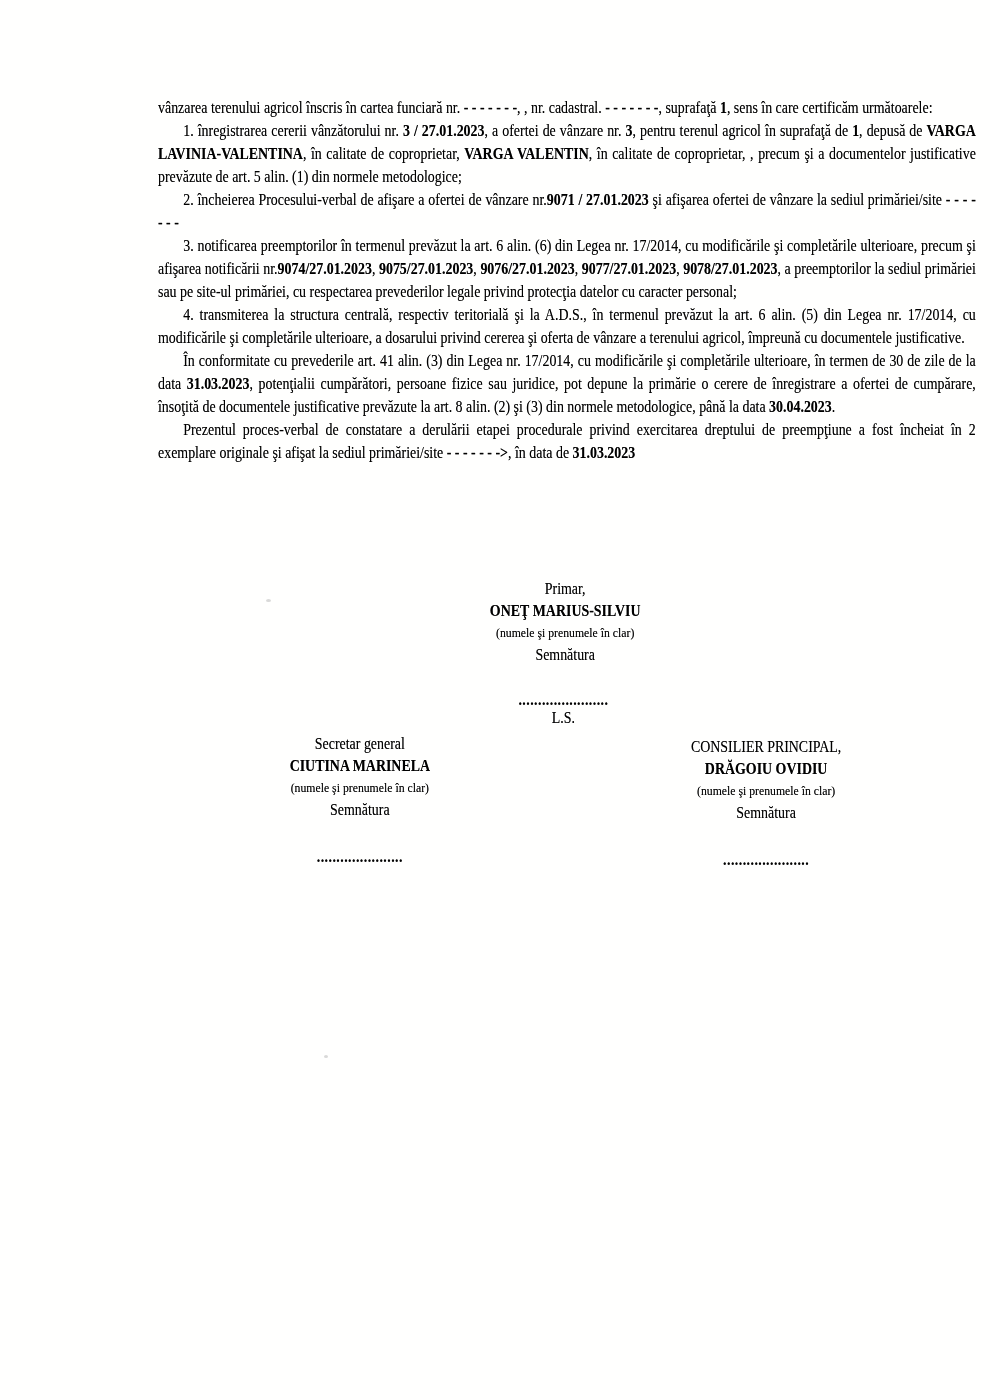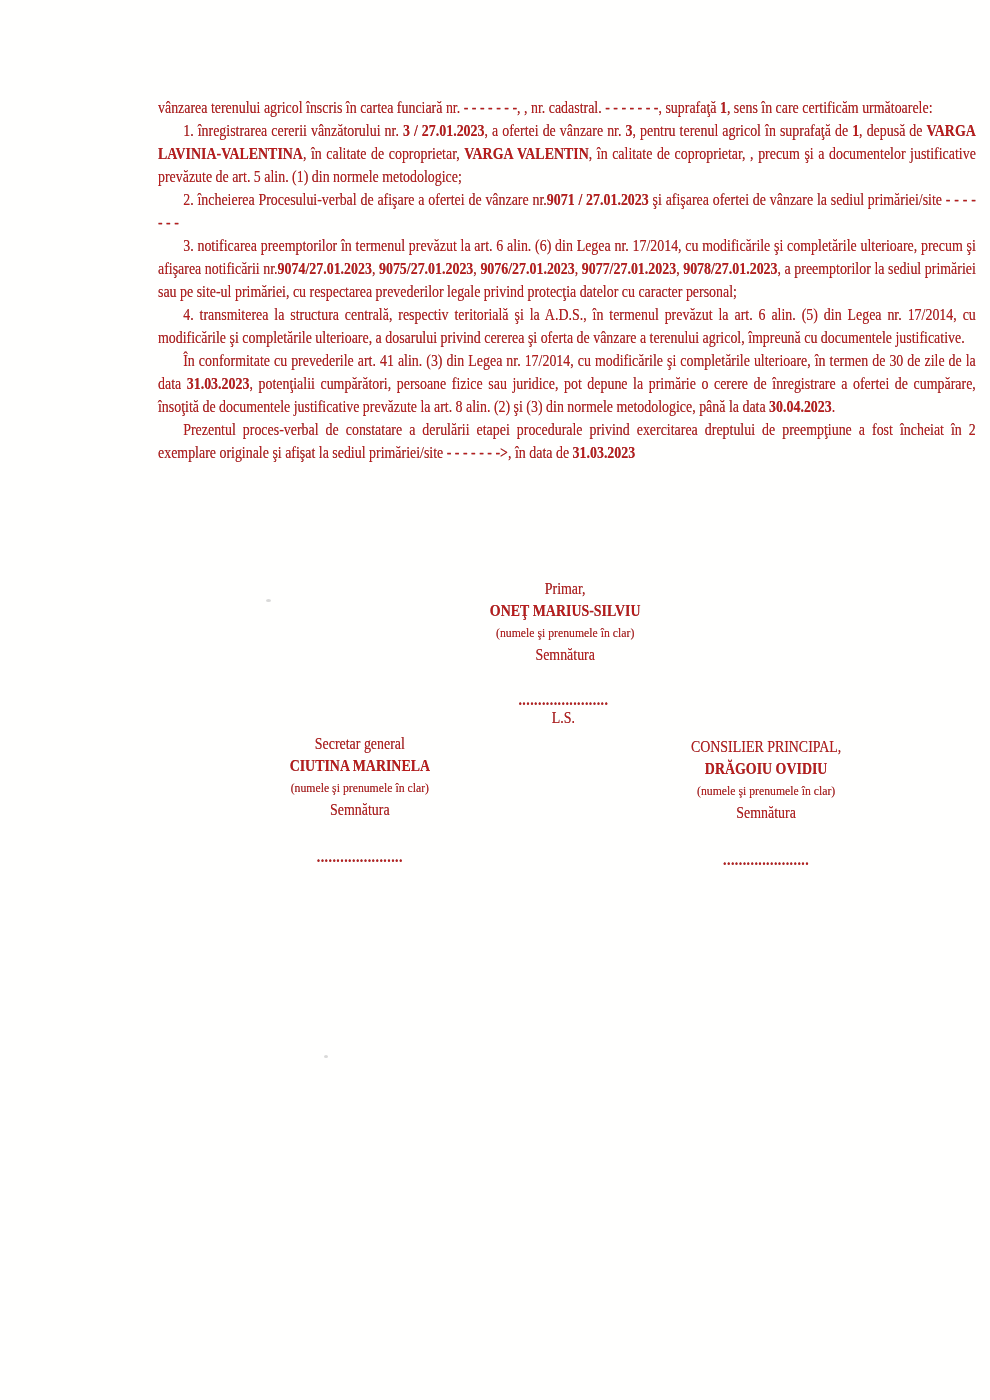--- a/index.html
+++ b/index.html
@@ -2,21 +2,21 @@
 <html><head>
 <meta charset="utf-8">
 <style>
   html, body { margin:0; padding:0; background:#ffffff; }
   .page {
     position:relative;
     width:990px; height:1400px;
     background:#fffffe;
     overflow:hidden;
     font-family:"Liberation Serif", serif;
-    color:#b91c1c;
+    color:#000000;
   }
   
   .content {
     position:absolute;
     left:158px; top:96px;
     width:940px;
     transform:scaleX(0.87);
     transform-origin:0 0;
     font-size:16px;
     line-height:23px;

